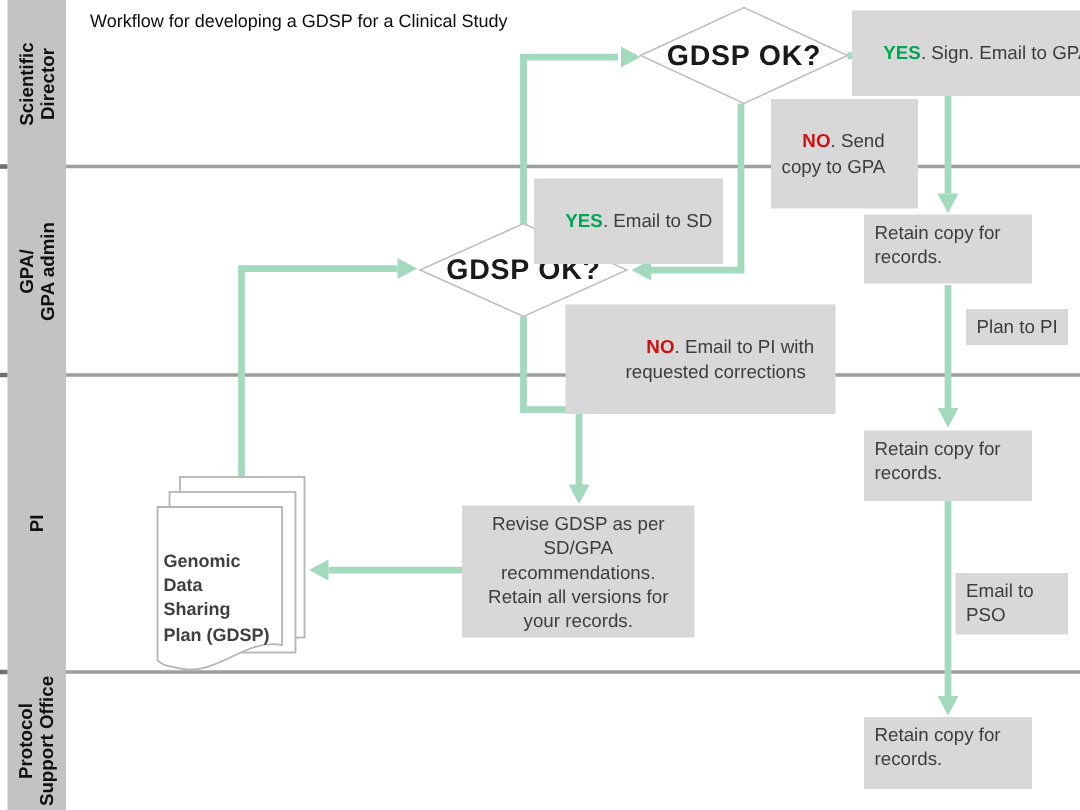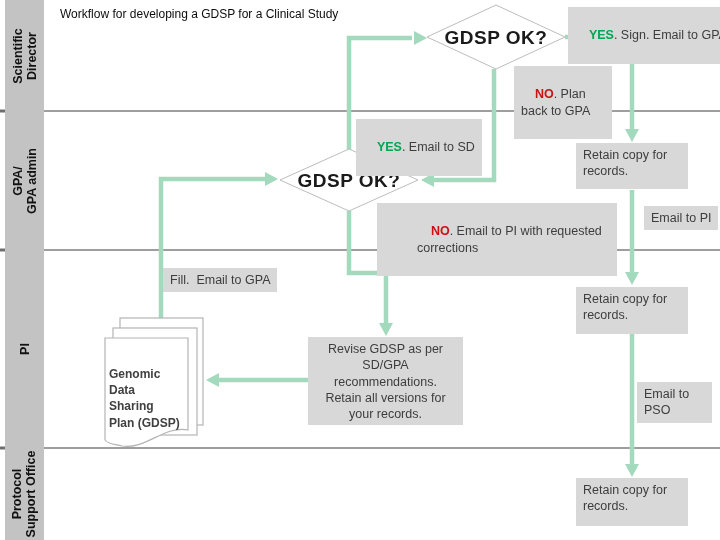--- a/index.html
+++ b/index.html
@@ -113,36 +113,35 @@
   <div class="title">Workflow for developing a GDSP for a Clinical Study</div>
 
   <div class="diamond-label" style="left:496px;top:38px;">GDSP OK?</div>
   <div class="diamond-label" style="left:349px;top:181px;">GDSP OK?</div>
 
   <div class="box nowrap" style="left:568px;top:7px;width:160px;">
     <span class="em-yes">YES</span><span>. Sign. Email to GPA</span>
   </div>
 
   <div class="box" style="left:514px;top:66px;width:98px;">
-    <span class="em-no">NO</span><span>. Plan back to GPA</span>
+    <span class="em-no">NO</span><span>. Send copy to GPA</span>
   </div>
 
   <div class="box nowrap" style="left:356px;top:119px;">
     <span class="em-yes">YES</span><span>. Email to SD</span>
   </div>
 
   <div class="box" style="left:576px;top:143px;width:112px;height:46px;">Retain copy for records.</div>
 
-  <div class="box" style="left:377px;top:203px;width:240px;padding-left:40px;">
+  <div class="box" style="left:377px;top:203px;width:180px;padding-left:40px;">
     <span class="em-no">NO</span><span>. Email to PI with requested corrections</span>
   </div>
 
-  <div class="box nowrap" style="left:644px;top:206px;">Email to PI</div>
+  <div class="box nowrap" style="left:644px;top:206px;">Plan to PI</div>
 
-  <div class="box nowrap" style="left:163px;top:268px;">Fill.  Email to GPA</div>
 
   <div class="box" style="left:576px;top:287px;width:112px;height:47px;">Retain copy for records.</div>
 
   <div class="box" style="left:308px;top:337px;width:155px;height:88px;text-align:center;">Revise GDSP as per SD/GPA recommendations. Retain all versions for your records.</div>
 
   <div class="box" style="left:637px;top:382px;width:75px;height:41px;">Email to PSO</div>
 
   <div class="box" style="left:576px;top:478px;width:112px;height:48px;">Retain copy for records.</div>
 
   <div class="doc-text">Genomic

